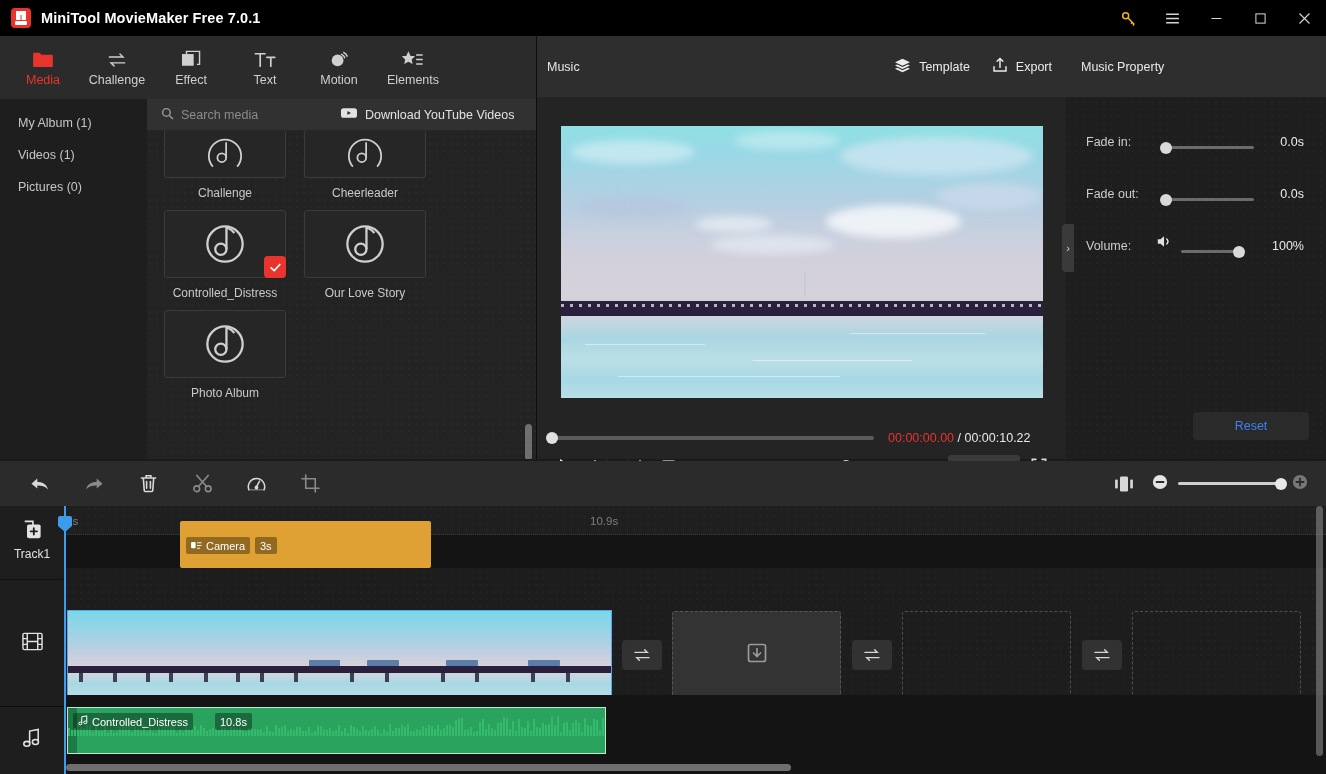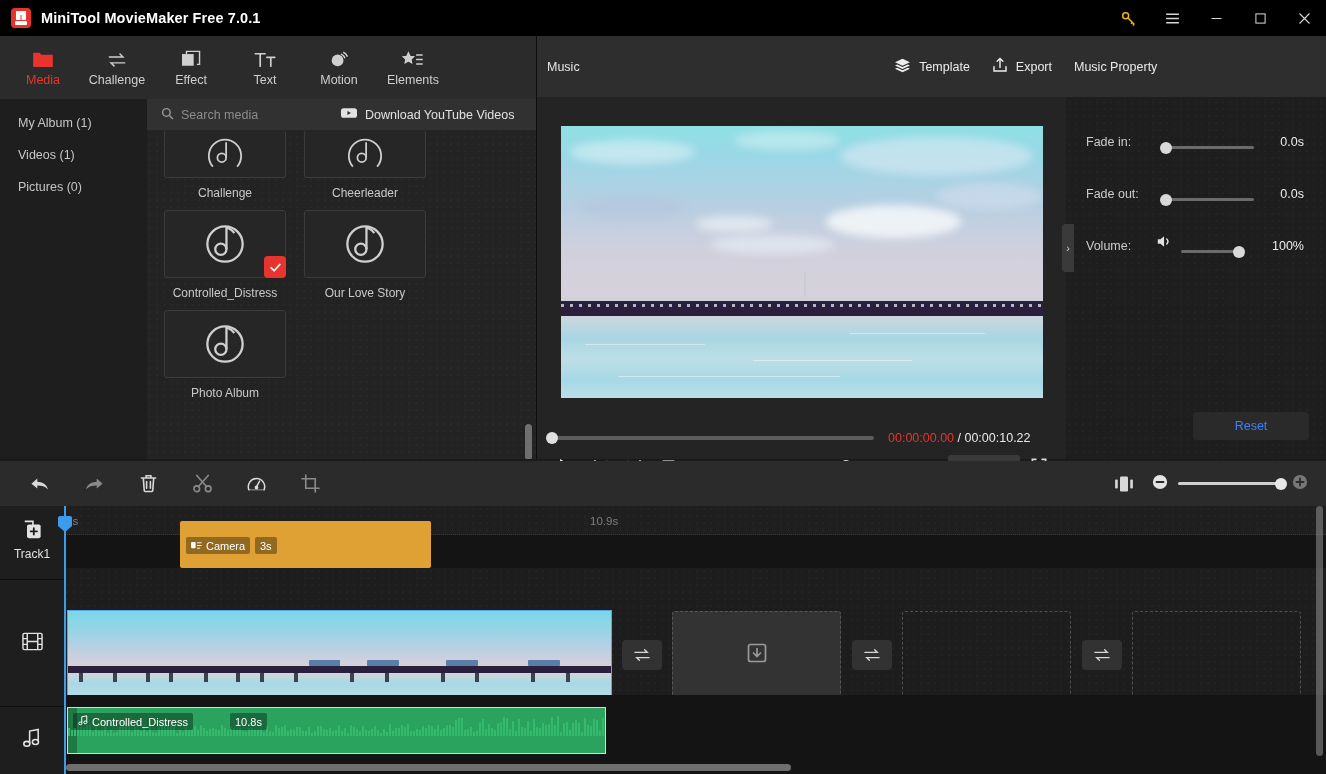--- a/index.html
+++ b/index.html
@@ -182,21 +182,21 @@
   
   .prop {
     position: absolute; left: 1066px; top: 36px; width: 260px; height: 423px;
     background: #1e1e1e;
     background-image: radial-gradient(#252525 1px, transparent 1px);
     background-size: 7px 7px;
   }
   .prop-head {
     height: 61px; background: #2e2e2e; display: flex; align-items: center;
   }
-  .prop-head .ttl { margin-left: 8px; font-size: 12.5px; color: #e9e9e9; }
+  .prop-head .ttl { margin-left: 15px; font-size: 12.5px; color: #e9e9e9; }
   .prop-row { display: flex; align-items: flex-end; height: 52px; padding-left: 20px; }
   .prop-label { width: 70px; font-size: 12.5px; color: #cccccc; }
   .slider { position: relative; width: 90px; height: 3px; background: #6b6b6b; border-radius: 2px; margin-left: 8px; }
   .slider .knob { position: absolute; top: -4.5px; width: 12px; height: 12px; background: #d9d9d9; border-radius: 50%; }
   .prop-val { margin-left: auto; margin-right: 22px; font-size: 12.5px; color: #ececec; }
   .reset-btn {
     position: absolute; left: 1193px; top: 412px; width: 116px; height: 28px;
     background: #2a2a2a; border-radius: 4px; display: flex; align-items: center;
     justify-content: center; font-size: 12.5px; color: #3b82f6;
   }
@@ -1043,21 +1043,21 @@
           <div class="clip-tag" style="top:5px;left:5px">
             <span>
               <svg width="10" height="11" viewBox="0 0 12 13" fill="none" stroke="#fff" stroke-width="1.2">
                   <path d="M4.5 9.5V2l6-1.1v7.6"></path>
                   <ellipse cx="2.8" cy="10" rx="1.9" ry="1.6"></ellipse>
                   <ellipse cx="8.8" cy="8.7" rx="1.9" ry="1.6"></ellipse>
                 </svg>
             </span>
             <span>Controlled_Distress</span>
           </div>
-          <div class="clip-tag" style="top:5px;left:162px">10.8s</div>
+          <div class="clip-tag" style="top:5px;left:147px">10.8s</div>
         </div>
       </div>
     </div>
 
     <div class="playhead"></div>
     <div class="tl-vtrack"></div>
 
     <div class="tl-hscroll"></div>
   </div>
 

